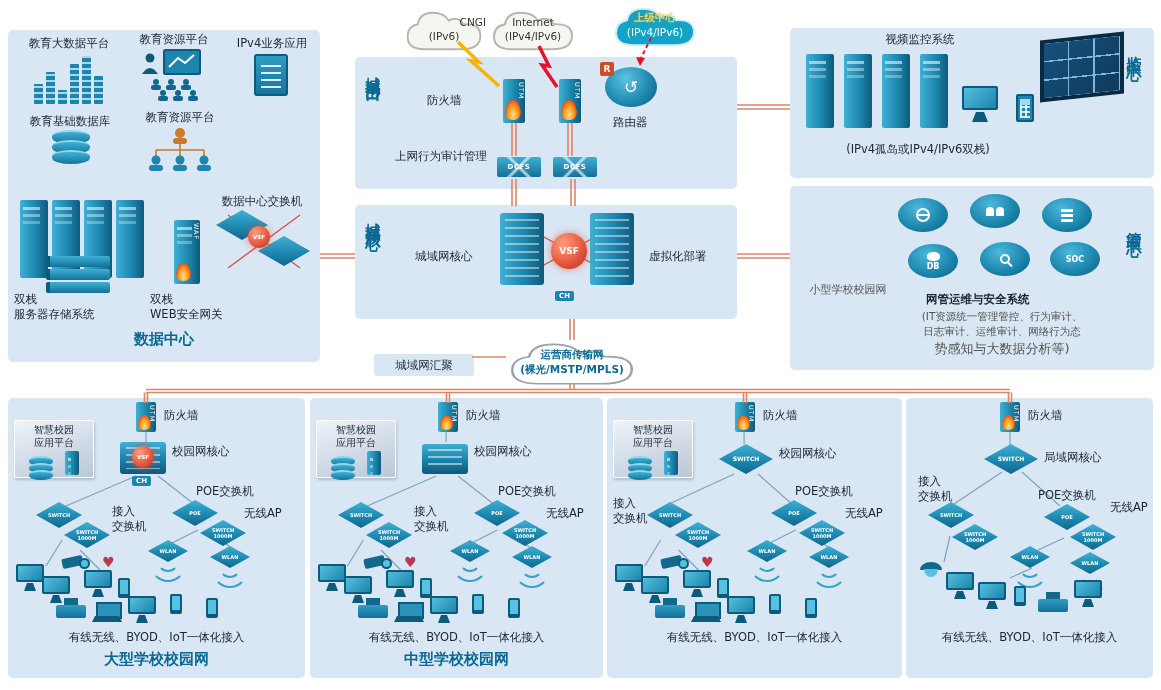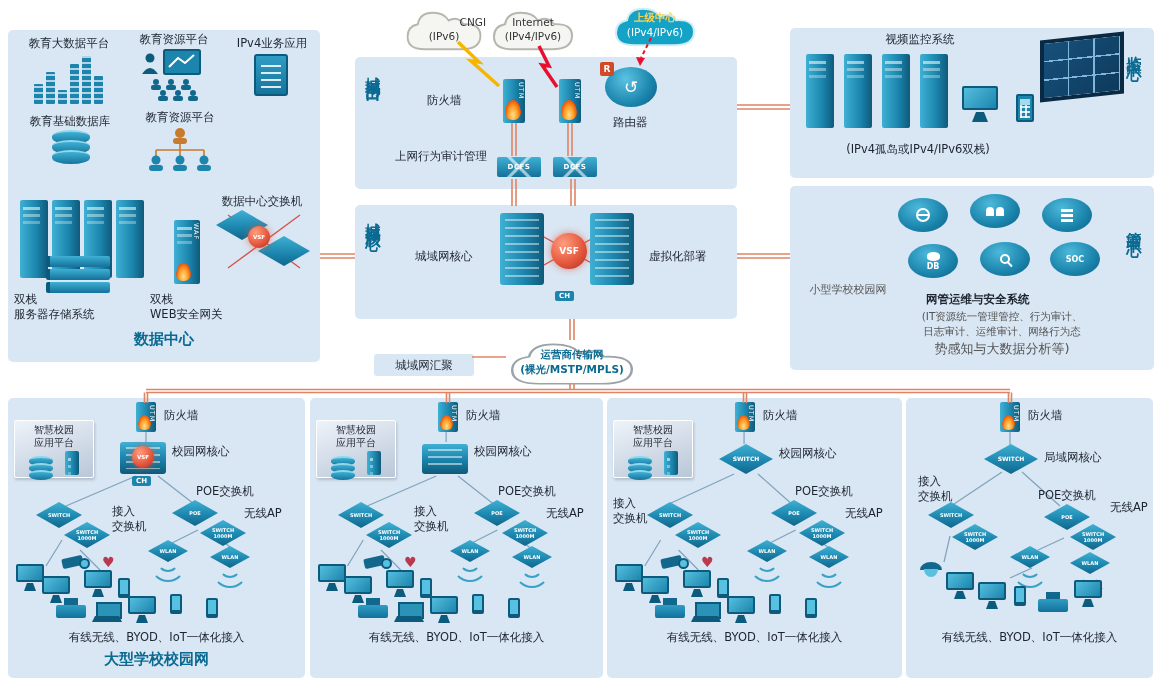--- a/index.html
+++ b/index.html
@@ -411,20 +411,21 @@
   <div class="ic-mon" style="left:8px;top:166px;"></div>
   <div class="ic-mon" style="left:34px;top:178px;"></div>
   <div class="ic-mon" style="left:76px;top:172px;"></div>
   <div class="ic-phone" style="left:110px;top:180px;"></div>
   <div class="ic-prn" style="left:48px;top:200px;"></div>
   <div class="ic-lap" style="left:84px;top:204px;"></div>
   <div class="ic-mon" style="left:120px;top:198px;"></div>
   <div class="ic-phone" style="left:162px;top:196px;"></div>
   <div class="ic-phone" style="left:198px;top:200px;"></div>
   <div class="lbl center" style="left:0;right:0;top:232px;">有线无线、BYOD、IoT一体化接入</div>
+  <div class="ptitle" style="top:252px;">中型学校校园网</div>
 </div>
 
 <div class="panel" style="left:607px;top:398px;width:295px;height:280px;">
   <svg class="lines" viewBox="0 0 297 280" preserveAspectRatio="none">
     <path d="M138 34 V46 M128 76 L58 108 M152 76 L186 106 M190 132 L162 146 M208 138 L226 152 M54 142 L38 168 M72 152 L92 172" stroke="#7fa3bd" stroke-width="1.2" fill="none"></path>
   </svg>
   <div class="ic-fw" style="left:128px;top:4px;">
       <i class="flame"></i>
       <b>UTM</b>
     </div>

